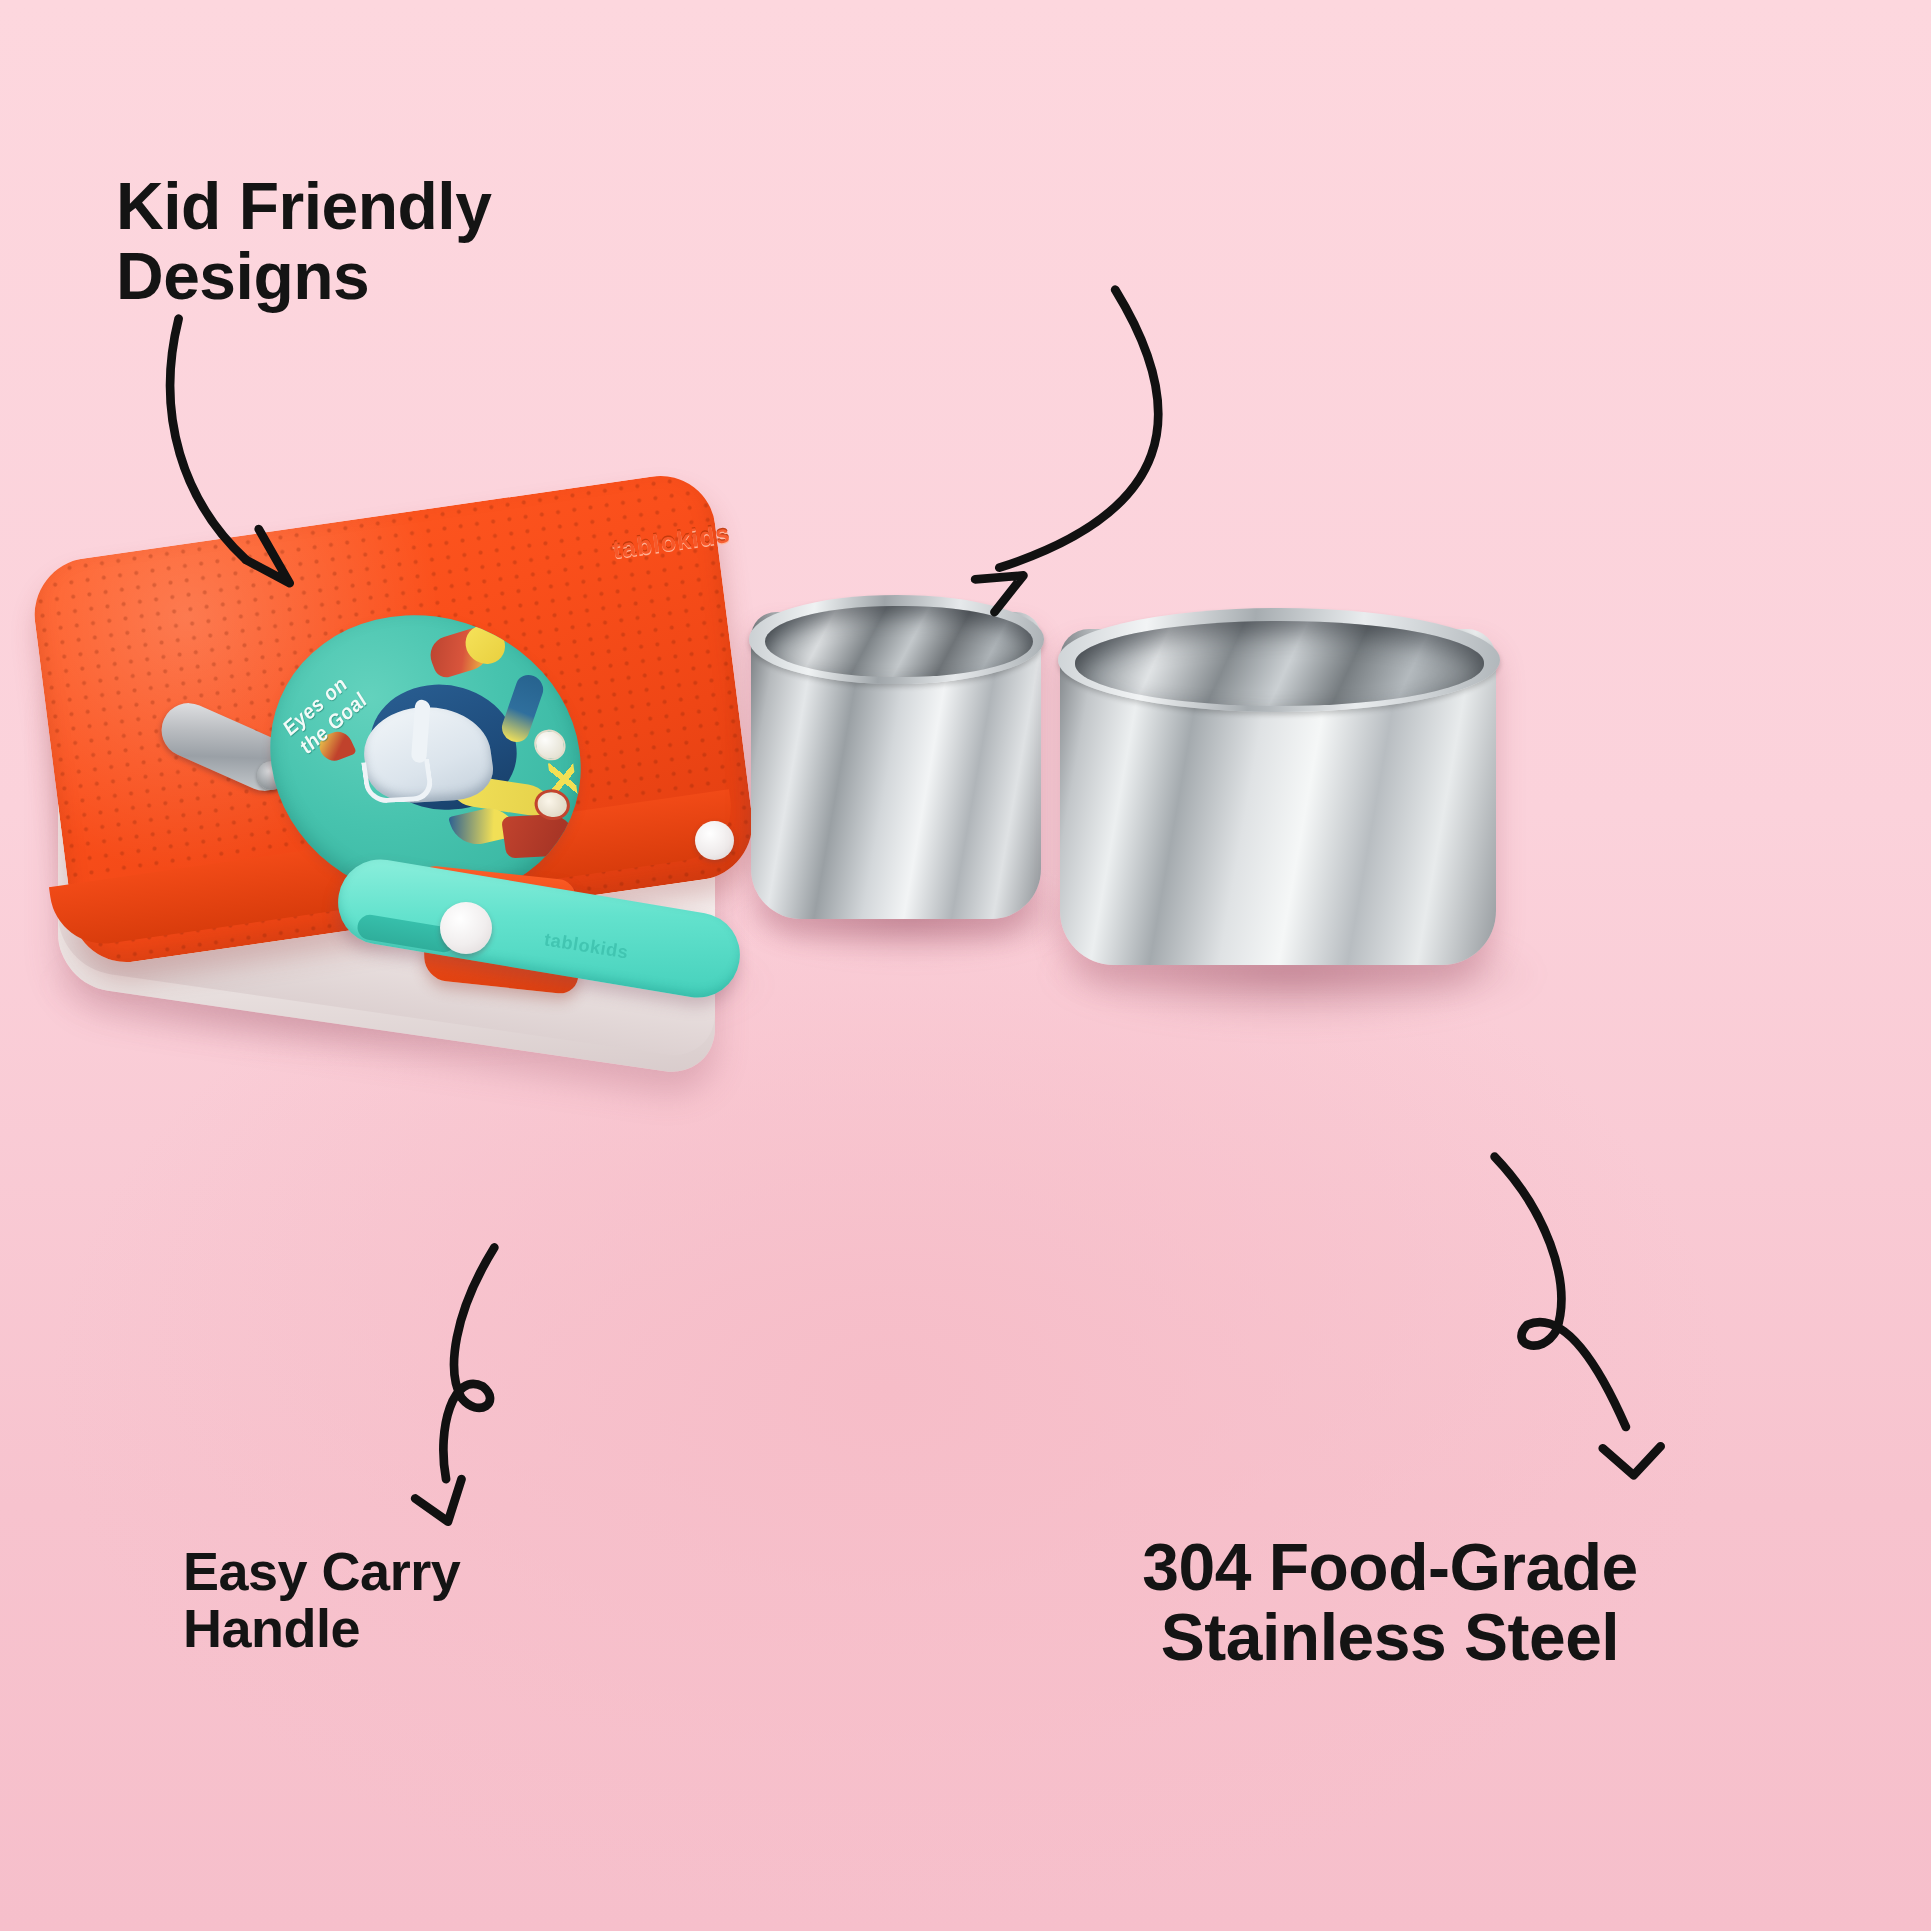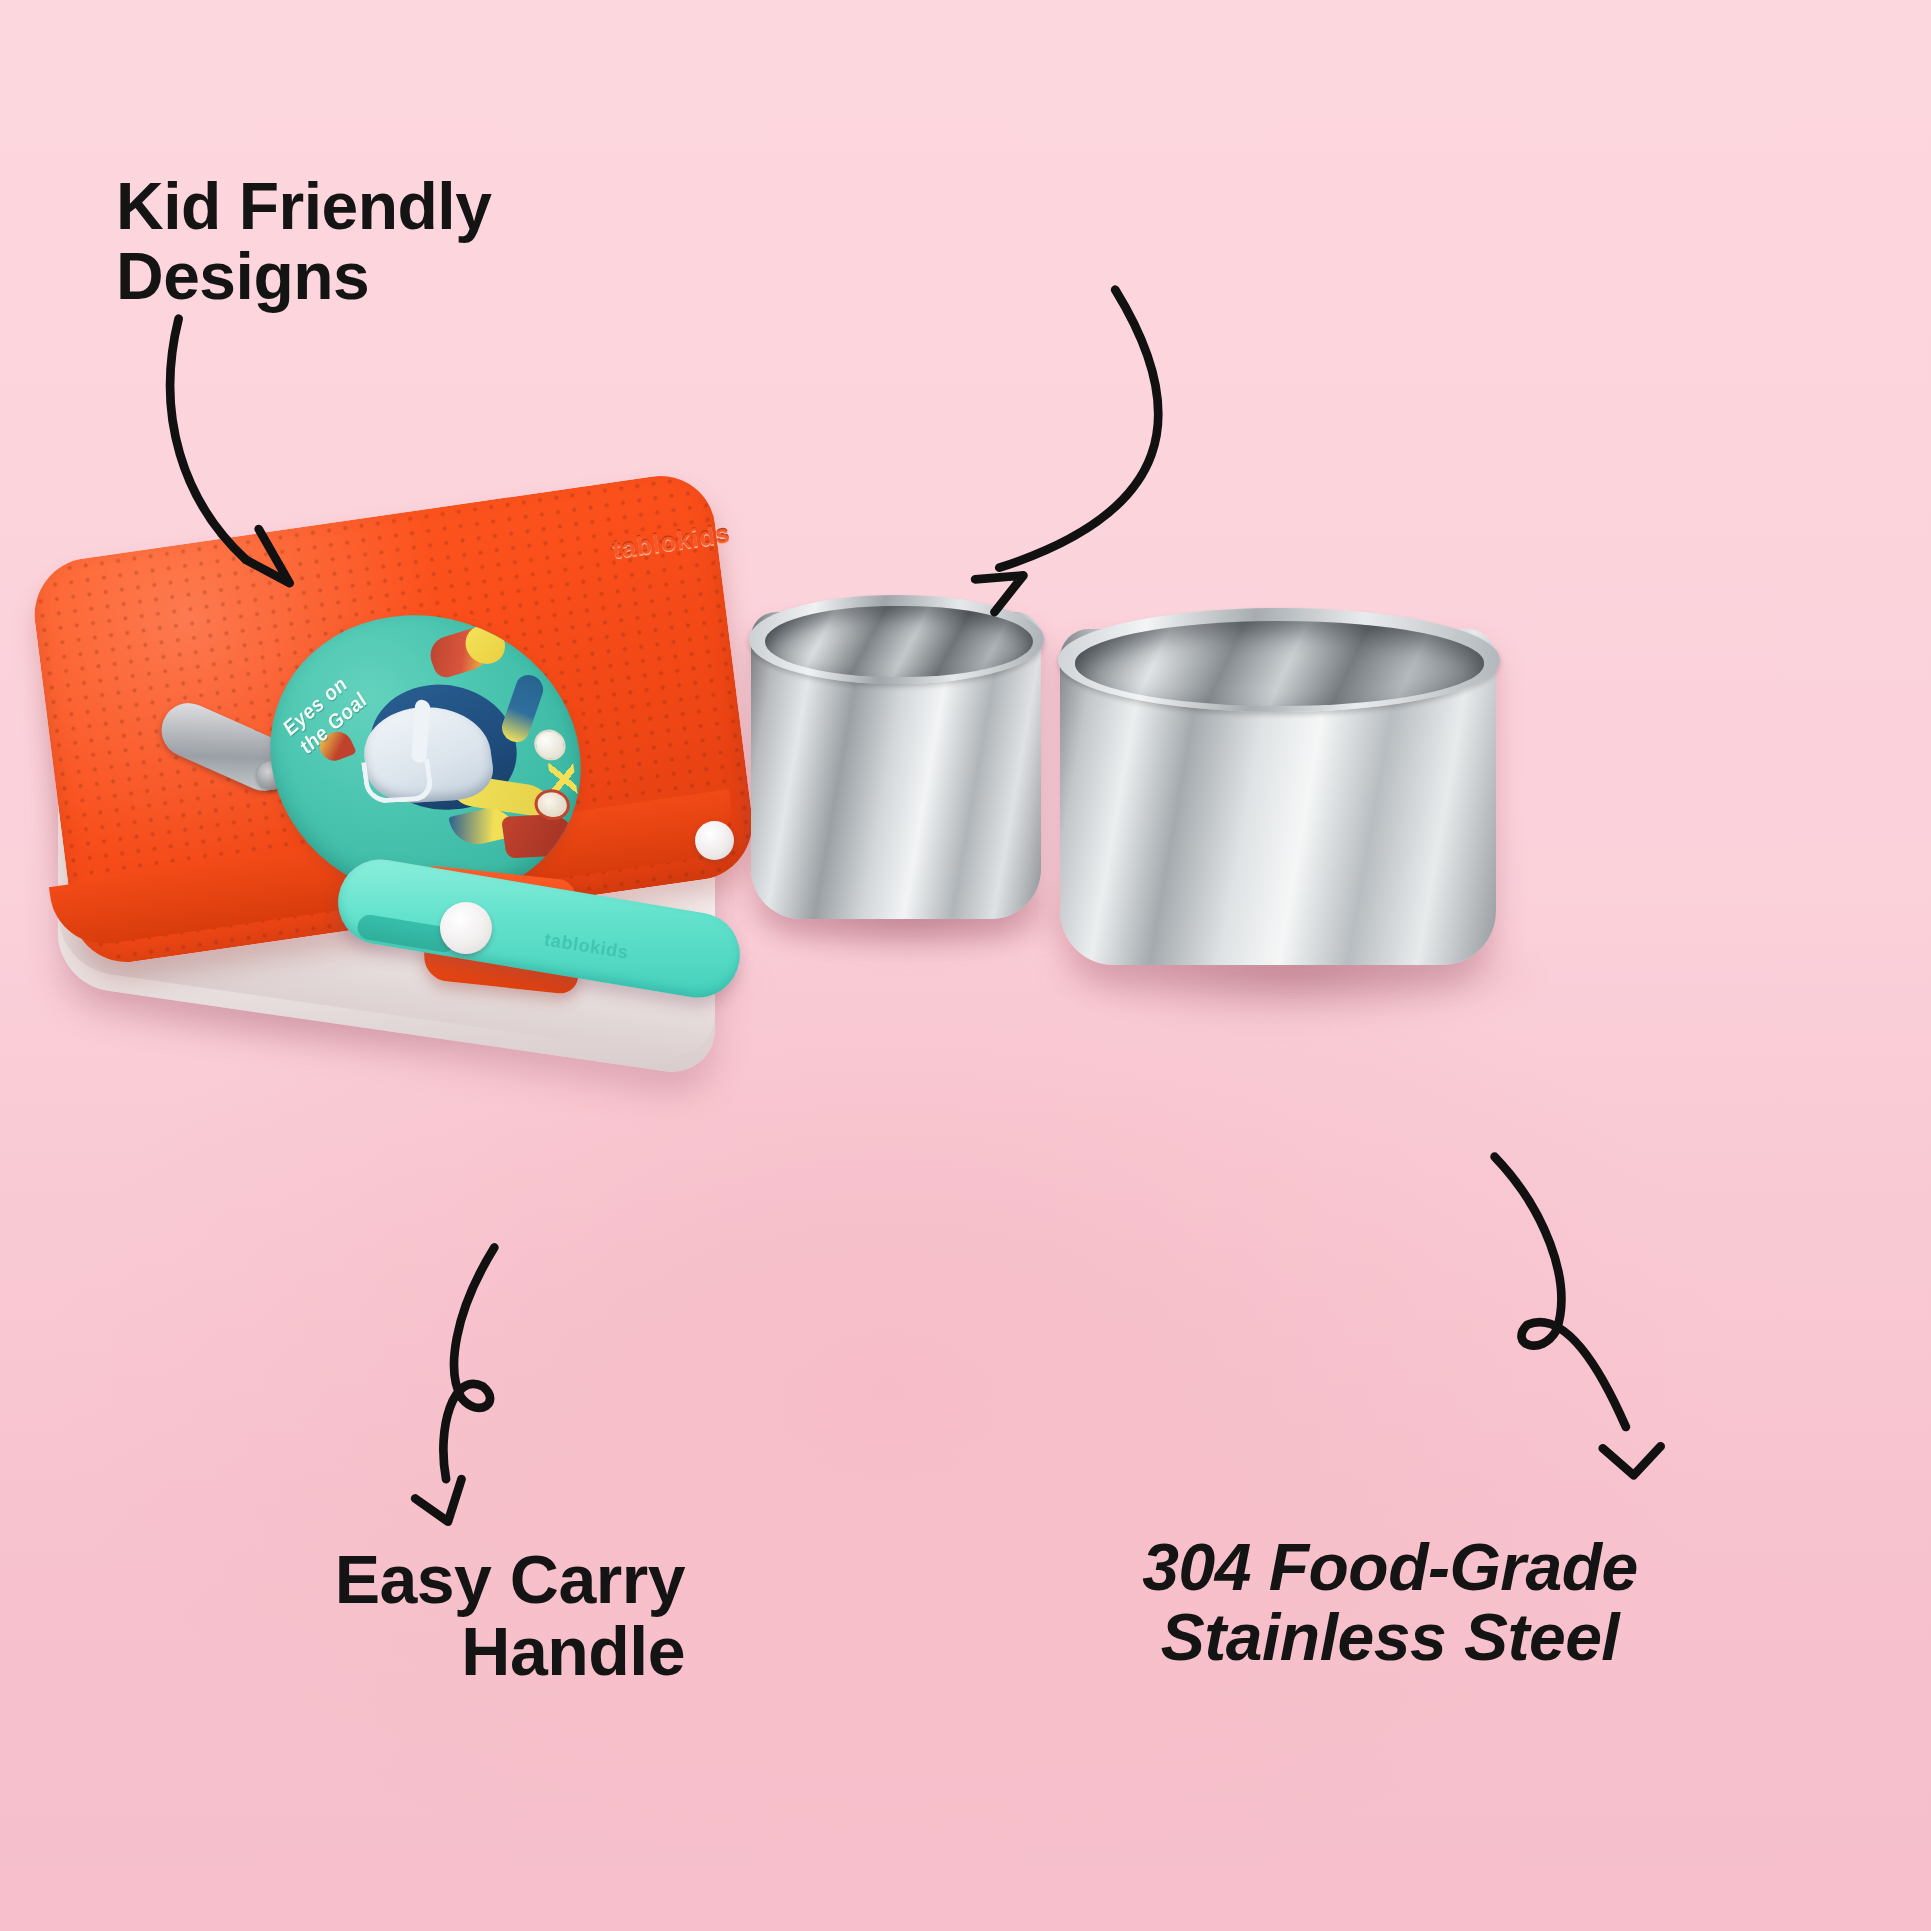--- a/index.html
+++ b/index.html
@@ -21,22 +21,22 @@
   .caption {
     position:absolute;
     color:#141414;
     font-weight:700;
     letter-spacing:-0.5px;
     line-height:1.06;
     white-space:pre-line;
   }
   #cap-kid      { left:116px;  top:172px;  width:483px;  font-size:66px; }
   #cap-remove   { left:801px;  top:124px;  width:1120px; font-size:66px; text-align:center; }
-  #cap-handle   { left:183px;  top:1543px; width:502px;  font-size:68px; text-align:right; }
-  #cap-steel    { left:888px;  top:1533px; width:1004px; font-size:66px; text-align:center;font-style:italic; }
+  #cap-handle   { left:183px;  top:1543px; width:502px;  font-size:54px; text-align:left; }
+  #cap-steel    { left:888px;  top:1533px; width:1004px; font-size:66px; text-align:center; }
 
   
   #arrows { position:absolute; inset:0; width:1931px; height:1931px; pointer-events:none; }
 
   
   #lunchbox {
     position:absolute; left:50px; top:502px; width:714px; height:579px;
   }
   .lb-shadow {
     position:absolute; left:-9.7px; top:415px; width:734px; height:135px;

